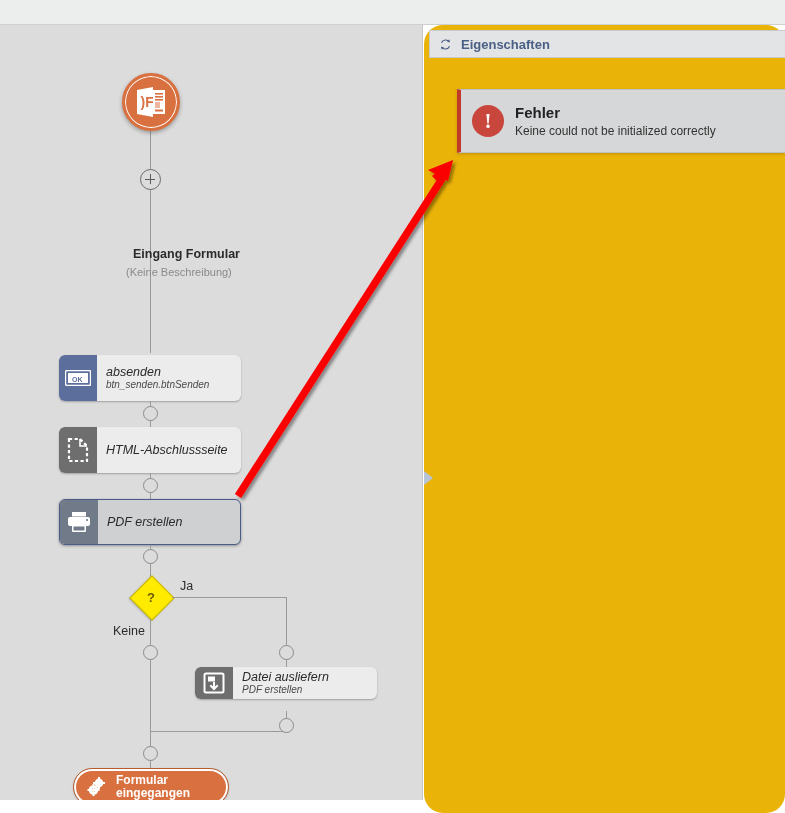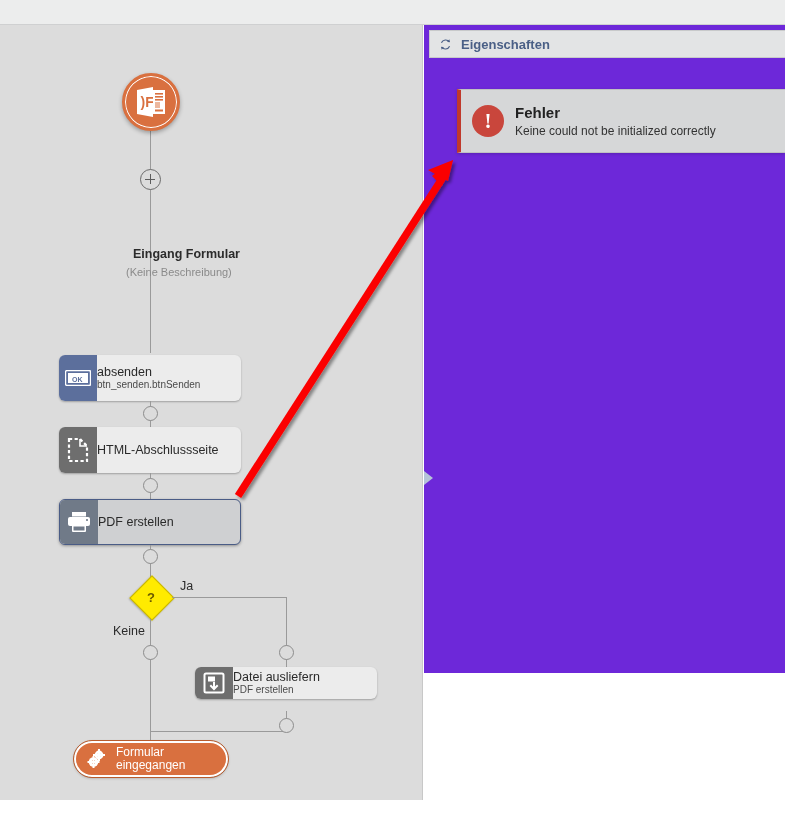--- a/index.html
+++ b/index.html
@@ -57,20 +57,22 @@
     flex: 0 0 38px;
     display: flex;
     align-items: center;
     justify-content: center;
   }
   .node .node-body {
     flex: 1 1 auto;
     display: flex;
     flex-direction: column;
     justify-content: center;
+    padding-left: 9px;
+    font-style: italic;
   }
   .node .node-title {
     font-size: 12.5px;
     color: #2a2a2a;
     line-height: 14px;
     white-space: nowrap;
   }
   .node .node-sub {
     font-size: 10px;
     color: #4a4a4a;
@@ -168,46 +170,48 @@
     position: absolute;
     left: 0; top: 0;
     width: 44px; height: 44px;
     display: flex; align-items: center; justify-content: center;
     font-size: 13px; font-weight: bold; color: #6a5a00;
   }
 
   
   #end-node {
     position: absolute;
-    left: 74px; top: 716px;
+    left: 74px; top: 744px;
     width: 154px; height: 36px;
     border-radius: 18px;
     background: #d9703f;
     border: 2px solid #ffffff;
     outline: 1px solid #b85c2e;
     box-shadow: 0 1px 3px rgba(0,0,0,0.3);
     box-sizing: border-box;
     display: flex;
     align-items: center;
     padding-left: 10px;
+    font-weight: bold;
   }
   #end-node .end-label {
     color: #ffffff;
     font-size: 12px;
     line-height: 13.5px;
     margin-left: 8px;
   }
 
   
   #props-panel {
     position: absolute;
     left: 424px; top: 25px;
-    width: 361px; height: 648px;
-    background: #6d28d9;
-    box-sizing: border-box;
+    width: 361px; height: 788px;
+    background: #eab308;
+    box-sizing: border-box;
+    border-radius: 19px;
   }
   #props-header {
     position: absolute;
     left: 5px; top: 5px;
     right: 0;
     height: 28px;
     background: #e3e4e5;
     border: 1px solid #c8c9ca;
     border-right: none;
     box-sizing: border-box;

